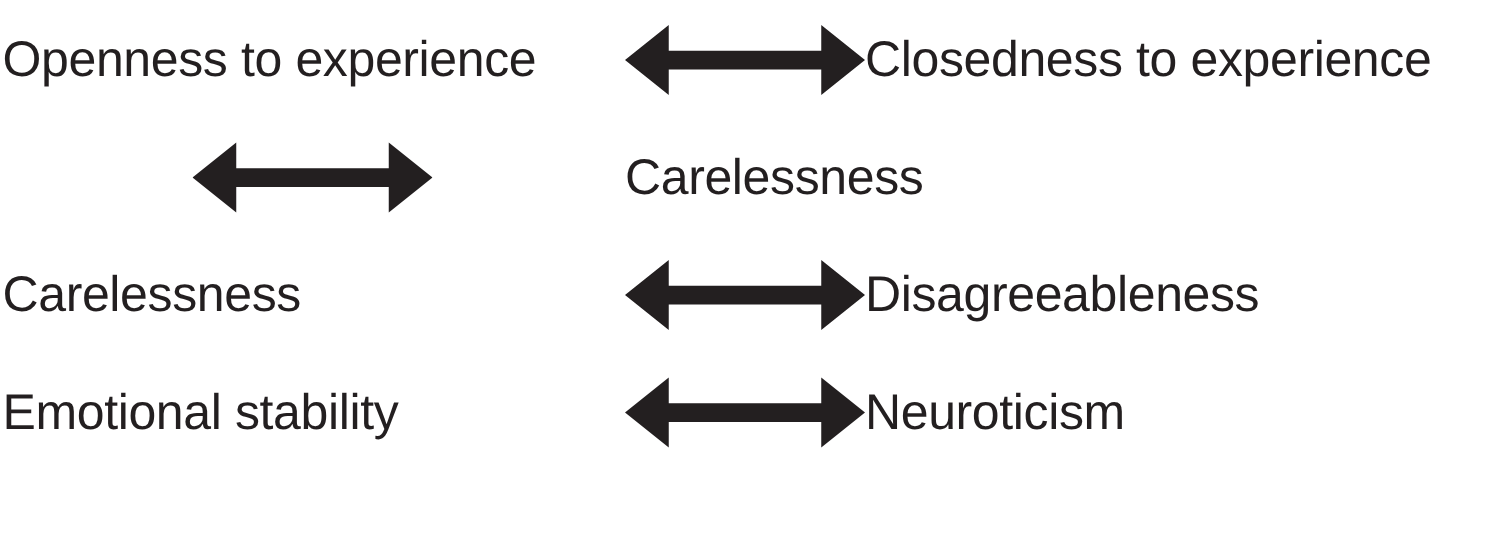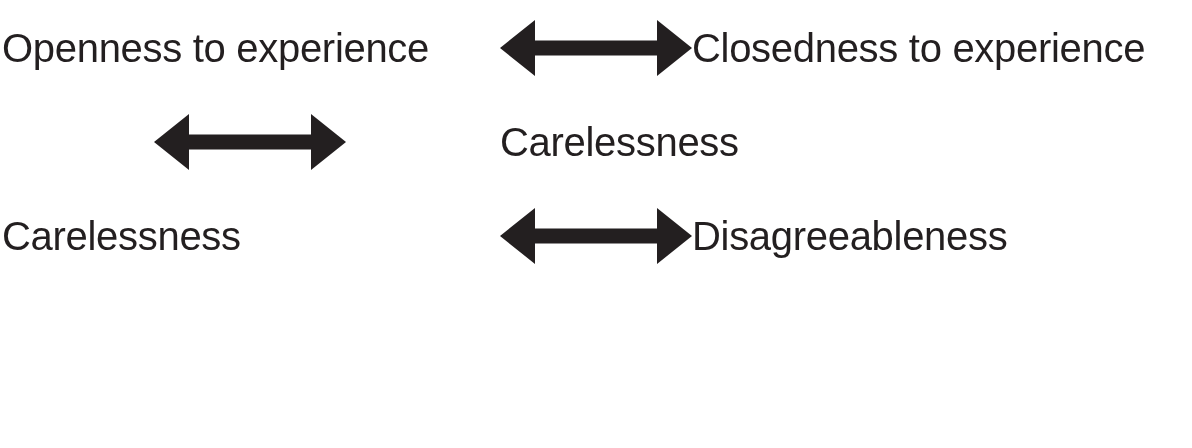--- a/index.html
+++ b/index.html
@@ -78,14 +78,23 @@
   <div class="row">
     <span class="label left">Carelessness</span>
     <span class="arrow-wrap">
       <svg width="192" height="60" viewBox="0 0 192 60" aria-hidden="true">
         <polygon fill="#231f20" points="0,30 35,2 35,22.5 157,22.5 157,2 192,30 157,58 157,37.5 35,37.5 35,58"></polygon>
       </svg>
     </span>
     <span class="label right">Disagreeableness</span>
   </div>
 
+  <div class="row">
+    <span class="label left">Emotional stability</span>
+    <span class="arrow-wrap">
+      <svg width="192" height="60" viewBox="0 0 192 60" aria-hidden="true">
+        <polygon fill="#231f20" points="0,30 35,2 35,22.5 157,22.5 157,2 192,30 157,58 157,37.5 35,37.5 35,58"></polygon>
+      </svg>
+    </span>
+    <span class="label right">Neuroticism</span>
+  </div>
 
 </div>
 
 </body></html>

